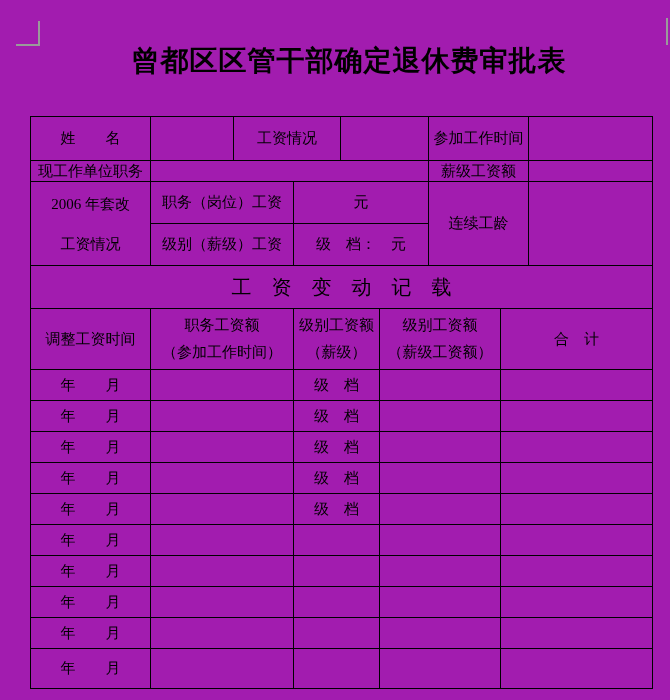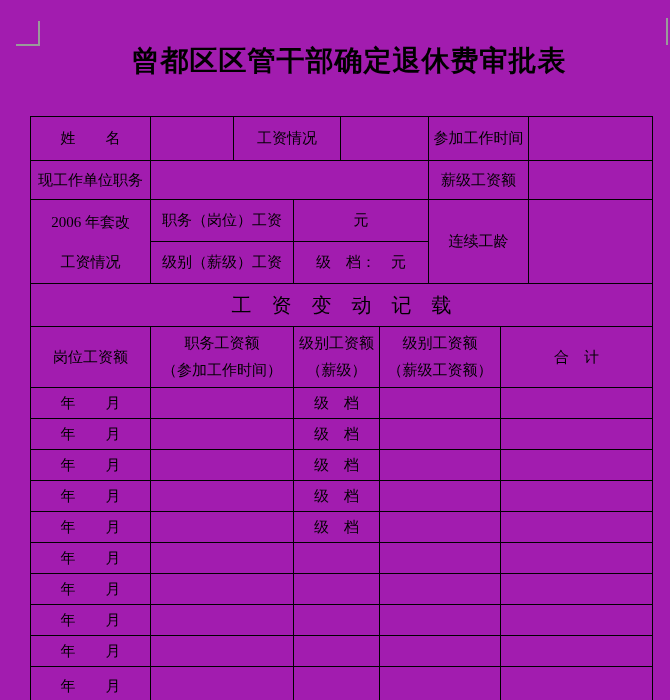--- a/index.html
+++ b/index.html
@@ -43,21 +43,21 @@
   td {
     border: 1.5px solid #000;
     text-align: center;
     vertical-align: middle;
     font-size: 15px;
     line-height: 1.25;
     overflow: hidden;
     white-space: nowrap;
   }
   tr.r1 { height: 44px; }
-  tr.r2 { height: 39px; }
+  tr.r2 { height: 21px; }
   tr.r3, tr.r4 { height: 42px; }
   tr.r5 { height: 43px; }
   tr.rhead { height: 61px; }
   tr.rdata { height: 31px; }
   tr.rlast { height: 40px; } 
 
   .two-line div { line-height: 27px; }
   .group-label div { line-height: 40px; text-align: center; }
   .section-title { font-size: 20px; }
 </style>
@@ -116,21 +116,21 @@
     <tr class="r4">
       <td colspan="2">级别（薪级）工资</td>
       <td colspan="3">级　档：　元</td>
     </tr>
 
     <tr class="r5">
       <td colspan="9" class="section-title">工　资　变　动　记　载</td>
     </tr>
 
     <tr class="rhead">
-      <td>岗位工资额</td>
+      <td>调整工资时间</td>
       <td colspan="2" class="two-line">
         <div>职务工资额</div>
         <div>（参加工作时间）</div>
       </td>
       <td colspan="2" class="two-line">
         <div>级别工资额</div>
         <div>（薪级）</div>
       </td>
       <td colspan="2" class="two-line">
         <div>级别工资额</div>

